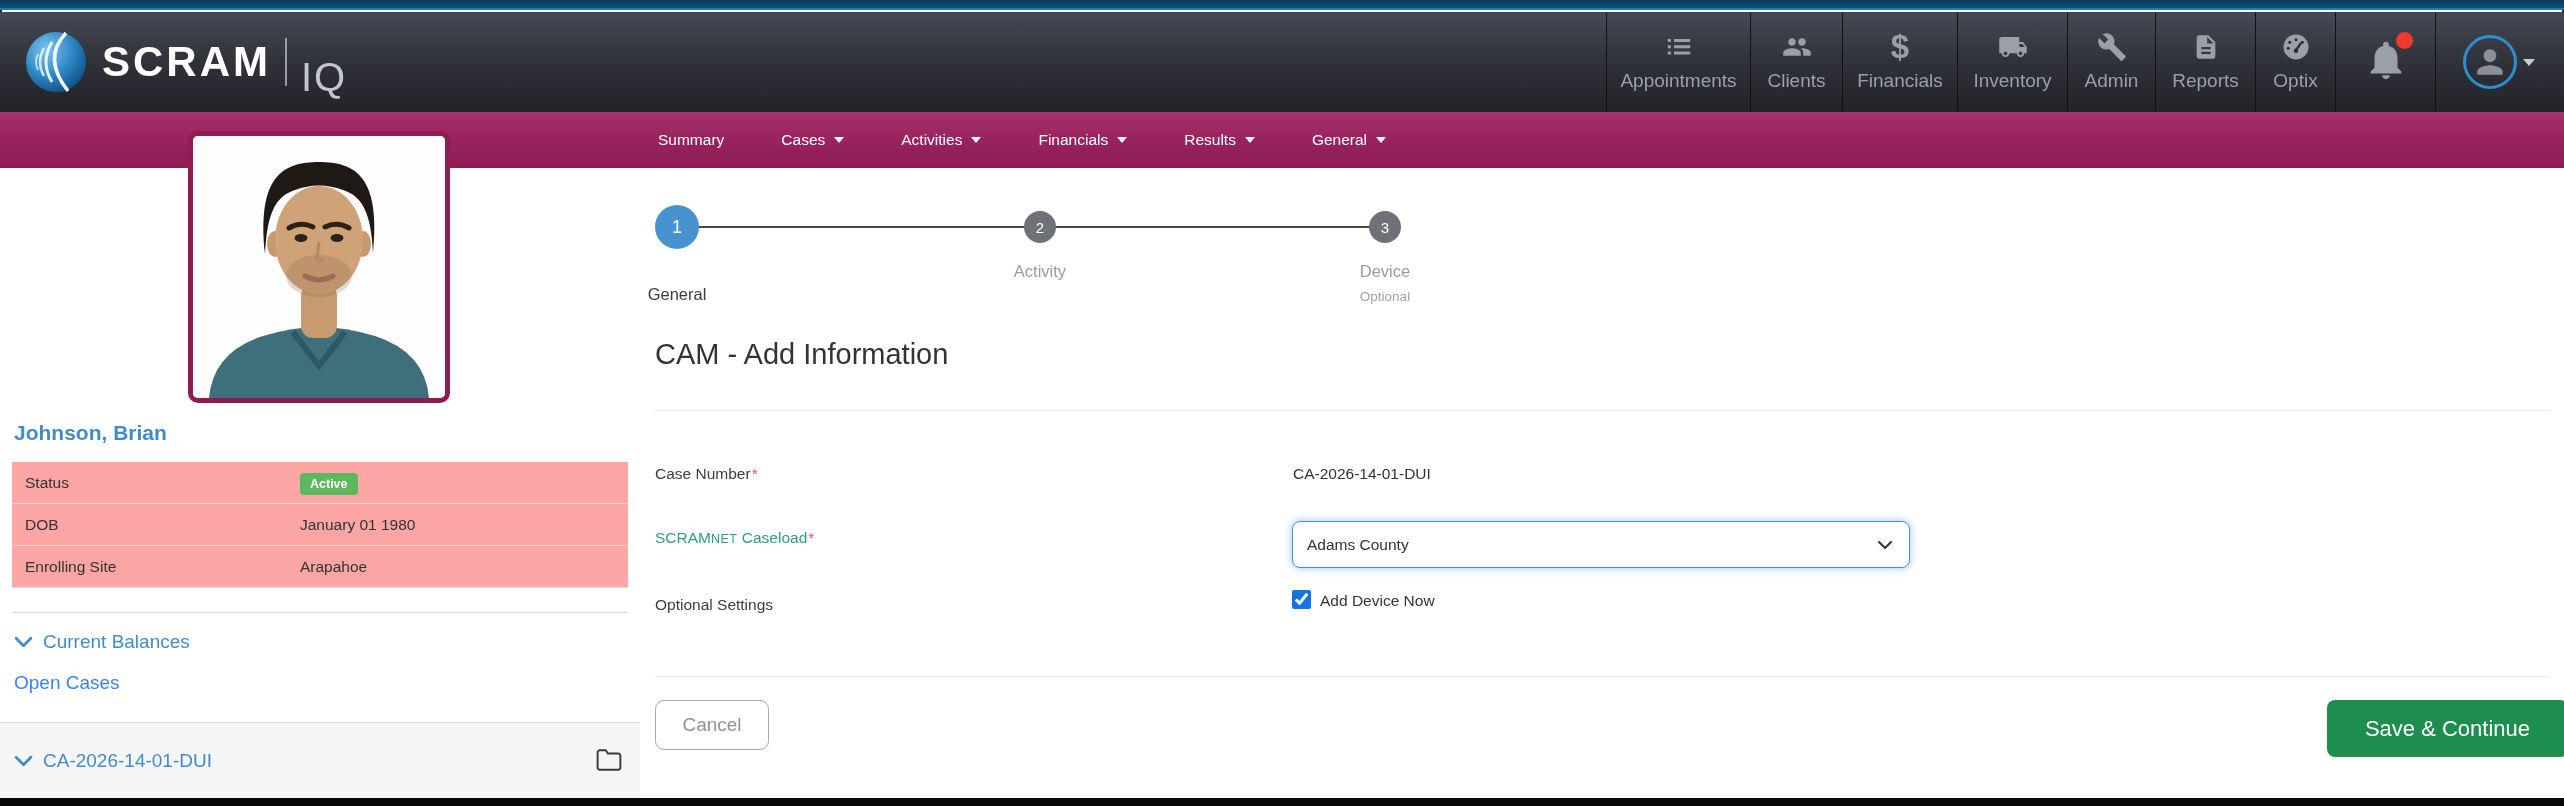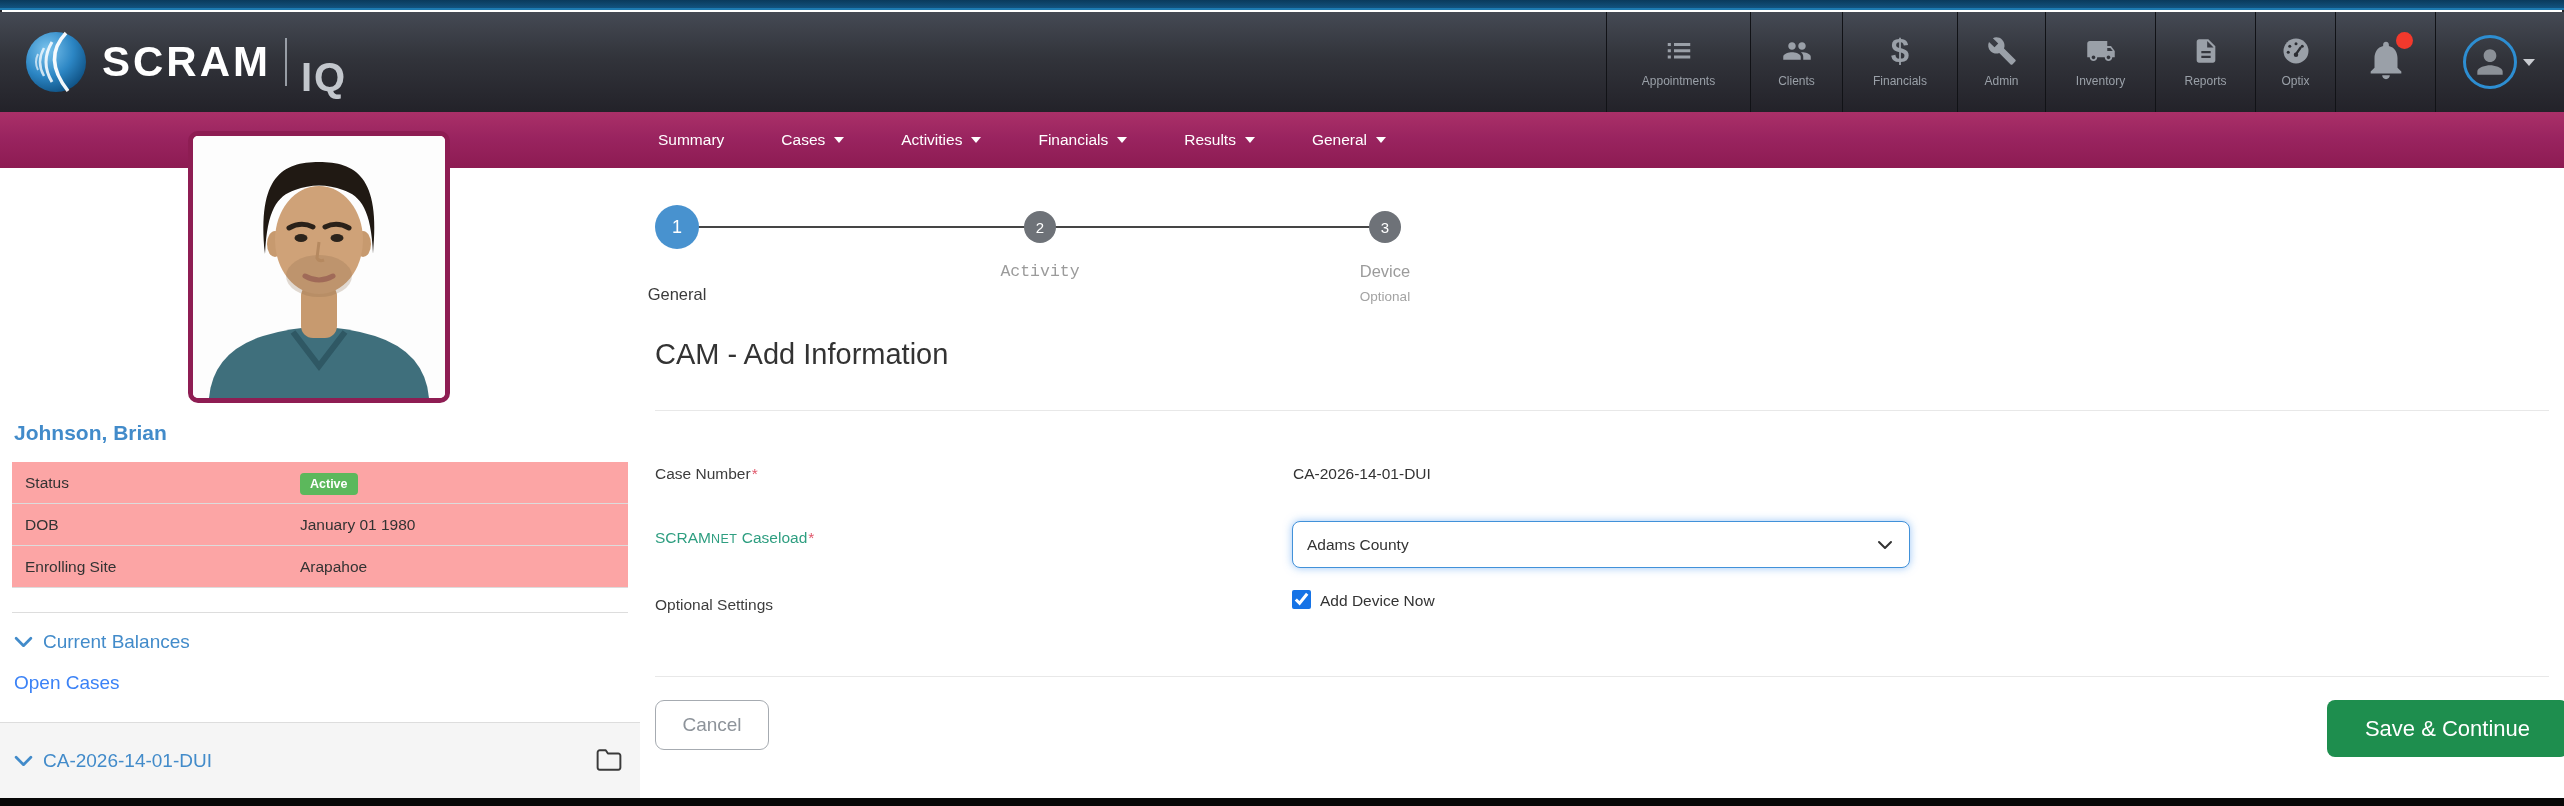--- a/index.html
+++ b/index.html
@@ -12,27 +12,27 @@
   .topstrip { position:absolute; left:0; top:0; width:100%; height:10px;
               background:linear-gradient(180deg,#0a3a5c,#12527e);
               border-bottom:2px solid #1d7ab1; }
 
   
   .topbar { position:absolute; left:0; top:12px; width:100%; height:100px;
             background:linear-gradient(180deg,#454a54 0%, #32343b 45%, #232229 100%); }
   .logo { position:absolute; left:24px; top:14px; height:72px; display:flex; align-items:center; cursor:pointer; }
   .logo-text { color:#fff; font-size:42px; font-weight:bold; letter-spacing:3px; margin-left:14px; }
   .logo-div { width:2px; height:48px; background:#aab0b8; opacity:.85; margin:0 14px; }
-  .logo-iq { color:#c3c7cd; font-size:40px; letter-spacing:2px; font-weight:700;margin-top:31px; }
+  .logo-iq { color:#c3c7cd; font-size:40px; letter-spacing:2px; font-weight:400;margin-top:31px; }
 
   .topnav { position:absolute; right:2px; top:0; height:100%; display:flex; }
   .nav-box { height:100%; display:flex; flex-direction:column; align-items:center;
              justify-content:center; gap:8px; border-left:1px solid #111216; cursor:pointer; }
   .nav-box svg { fill:#9aa0a8; }
-  .nav-lbl { font-size:12px; color:#9aa0a8; }
+  .nav-lbl { font-size:19px; color:#9aa0a8; }
   .dollar { color:#9aa0a8; font-size:33px; font-weight:bold; line-height:30px; }
   .bell-wrap { position:relative; }
   .bell-dot { position:absolute; right:-4px; top:-4px; width:17px; height:17px;
               border-radius:50%; background:#f3392c; }
   .avatar-box { flex-direction:row; gap:6px; }
   .avatar-ring { width:54px; height:54px; border-radius:50%; border:3px solid #2d8ed2;
                  display:flex; align-items:center; justify-content:center; }
   .avatar-caret { width:0; height:0; border-left:6px solid transparent; border-right:6px solid transparent;
                   border-top:7px solid #c9ccd1; }
 
@@ -72,21 +72,21 @@
 
   
   .step-line { position:absolute; left:677px; top:226px; width:708px; height:2px; background:#454545; }
   .step-circle { position:absolute; border-radius:50%; display:flex; align-items:center;
                  justify-content:center; color:#fff; z-index:2; cursor:pointer; }
   .step-1 { left:655px; top:205px; width:44px; height:44px; background:#4892cf; font-size:18px; }
   .step-2 { left:1024px; top:211px; width:32px; height:32px; background:#6e7278; font-size:15px; }
   .step-3 { left:1369px; top:211px; width:32px; height:32px; background:#6e7278; font-size:15px; }
   .step-lbl { position:absolute; width:220px; text-align:center; transform:translateX(-50%); }
   .lbl-general  { left:677px;  top:285px; font-size:16.5px; color:#3b3b3b; }
-  .lbl-activity { left:1040px; top:262px; font-size:16.5px; color:#9b9b9b;font-family:Liberation Mono, monospace; }
+  .lbl-activity { left:1040px; top:262px; font-size:16.5px; color:#9b9b9b; }
   .lbl-device   { left:1385px; top:262px; font-size:16.5px; color:#9b9b9b; }
   .lbl-optional { left:1385px; top:289px; font-size:13.5px; color:#a3a3a3; }
 
   
   .form-title { position:absolute; left:655px; top:338px; font-size:29px; font-weight:400; color:#333; }
   .hr1 { position:absolute; left:655px; top:410px; width:1894px; height:1px; background:#e8e8e8; }
   .f-label { position:absolute; left:655px; font-size:15.5px; color:#3d3d3d; }
   .req { color:#e0566a; margin-left:1px; }
   .f-value { position:absolute; left:1293px; font-size:15.5px; color:#333; }
   .scramnet-label { color:#2e9e80; }
@@ -151,32 +151,32 @@
           <path d="M16 11c1.66 0 2.99-1.34 2.99-3S17.66 5 16 5c-1.66 0-3 1.34-3 3s1.34 3 3 3zm-8 0c1.66 0 2.99-1.34 2.99-3S9.66 5 8 5C6.34 5 5 6.34 5 8s1.34 3 3 3zm0 2c-2.33 0-7 1.17-7 3.5V19h14v-2.5c0-2.33-4.67-3.5-7-3.5zm8 0c-.29 0-.62.02-.97.05 1.16.84 1.97 1.97 1.97 3.45V19h6v-2.5c0-2.33-4.67-3.5-7-3.5z"></path>
         </svg>
         <span class="nav-lbl">Clients</span>
       </div>
 
       <div class="nav-box" style="width:115px">
         <span class="dollar">$</span>
         <span class="nav-lbl">Financials</span>
       </div>
 
+      <div class="nav-box" style="width:110px">
+        <svg width="36" height="30" viewBox="0 0 24 24">
+          <path d="M20 8h-3V4H3c-1.1 0-2 .9-2 2v11h2c0 1.66 1.34 3 3 3s3-1.34 3-3h6c0 1.66 1.34 3 3 3s3-1.34 3-3h2v-5l-3-4zM6 18.5c-.83 0-1.5-.67-1.5-1.5s.67-1.5 1.5-1.5 1.5.67 1.5 1.5-.67 1.5-1.5 1.5zm13.5-9l1.96 2.5H17V9.5h2.5zm-1.5 9c-.83 0-1.5-.67-1.5-1.5s.67-1.5 1.5-1.5 1.5.67 1.5 1.5-.67 1.5-1.5 1.5z"></path>
+        </svg>
+        <span class="nav-lbl">Inventory</span>
+      </div>
+
       <div class="nav-box" style="width:88px">
         <svg width="30" height="30" viewBox="0 0 24 24">
           <path d="M22.7 19l-9.1-9.1c.9-2.3.4-5-1.5-6.9-2-2-5-2.4-7.4-1.3L9 6 6 9 1.6 4.7C.4 7.1.9 10.1 2.9 12.1c1.9 1.9 4.6 2.4 6.9 1.5l9.1 9.1c.4.4 1 .4 1.4 0l2.3-2.3c.5-.4.5-1.1.1-1.4z"></path>
         </svg>
         <span class="nav-lbl">Admin</span>
-      </div>
-
-      <div class="nav-box" style="width:110px">
-        <svg width="36" height="30" viewBox="0 0 24 24">
-          <path d="M20 8h-3V4H3c-1.1 0-2 .9-2 2v11h2c0 1.66 1.34 3 3 3s3-1.34 3-3h6c0 1.66 1.34 3 3 3s3-1.34 3-3h2v-5l-3-4zM6 18.5c-.83 0-1.5-.67-1.5-1.5s.67-1.5 1.5-1.5 1.5.67 1.5 1.5-.67 1.5-1.5 1.5zm13.5-9l1.96 2.5H17V9.5h2.5zm-1.5 9c-.83 0-1.5-.67-1.5-1.5s.67-1.5 1.5-1.5 1.5.67 1.5 1.5-.67 1.5-1.5 1.5z"></path>
-        </svg>
-        <span class="nav-lbl">Inventory</span>
       </div>
 
       <div class="nav-box" style="width:100px">
         <svg width="28" height="30" viewBox="0 0 24 24">
           <path d="M14 2H6c-1.1 0-1.99.9-1.99 2L4 20c0 1.1.89 2 1.99 2H18c1.1 0 2-.9 2-2V8l-6-6zm2 16H8v-2h8v2zm0-4H8v-2h8v2zm-3-5V3.5L18.5 9H13z"></path>
         </svg>
         <span class="nav-lbl">Reports</span>
       </div>
 
       <div class="nav-box" style="width:80px">

